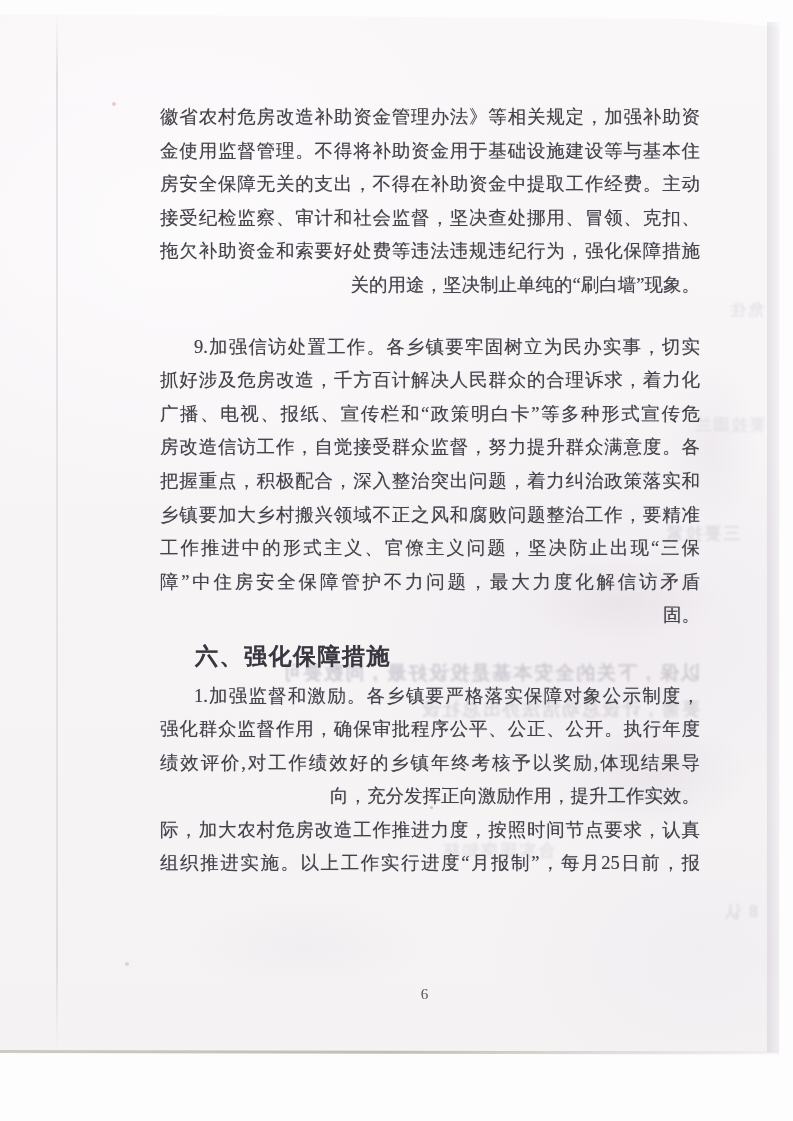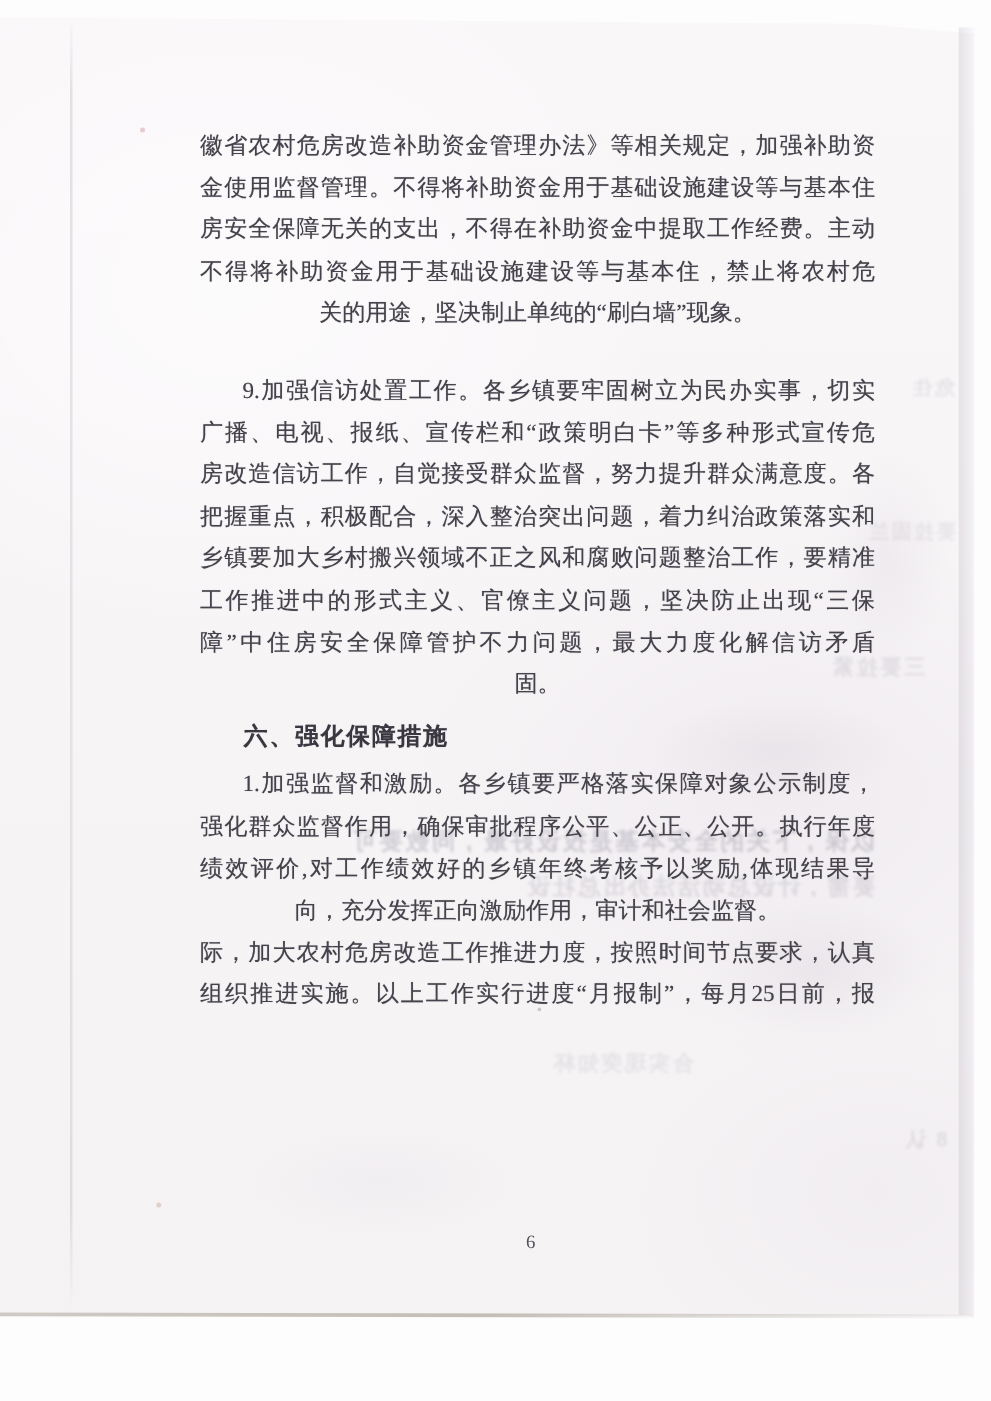--- a/index.html
+++ b/index.html
@@ -44,27 +44,27 @@
   }
 
   
   .text-block{
     position:absolute;left:160px;top:101px;width:540px;
     font-size:18.5px;line-height:33.6px;color:#45424b;
     text-shadow:0 0 0.7px rgba(69,66,75,0.50);
   }
   .line{min-height:33.6px;}
   .fill{text-align:justify;text-align-last:justify;font-family:Liberation Serif, serif;}
-  .end{text-align:center;}
+  .end{text-align:right;}
   .indent{padding-left:34px;}
   .gap-lg{margin-top:28px;}
   .gap-sm{margin-top:4px;}
   .heading{
     font-family:"Liberation Sans","DejaVu Sans",sans-serif;
-    font-weight:bold;font-size:19px;letter-spacing:1.5px;
+    font-weight:bold;font-size:23px;letter-spacing:1.5px;
     color:#3a3740;padding-left:35px;margin:7px 0 6px 0;
     text-shadow:0 0 0.6px rgba(58,55,64,0.55);
   }
   .page-number{
     position:absolute;left:390px;top:986px;width:70px;text-align:center;
     font-size:15px;color:#55525c;letter-spacing:1px;
   }
 </style>
 </head>
 <body>
@@ -92,34 +92,36 @@
       <div class="bleed" style="left: 640px; top: 522px; width: 100px; font-size: 17px; opacity: 0.15;">三要拉紧</div>
       <div class="bleed" style="left: 315px; top: 839px; width: 240px; font-size: 17px; opacity: 0.12;">合实现突知杯</div>
       <div class="bleed" style="left: 700px; top: 902px; width: 58px; font-size: 16px; opacity: 0.14;">8 认</div>
       <div class="bleed" style="left: 690px; top: 415px; width: 75px; font-size: 16px; opacity: 0.11;">要拉固兰</div>
     </div>
 
   <div class="text-block">
       <div class="line fill">徽省农村危房改造补助资金管理办法》等相关规定，加强补助资</div>
       <div class="line fill">金使用监督管理。不得将补助资金用于基础设施建设等与基本住</div>
       <div class="line fill">房安全保障无关的支出，不得在补助资金中提取工作经费。主动</div>
-      <div class="line fill">不得将补助资金用于基础设施建设等与基本住，禁止将农村危</div>
+      <div class="line fill">接受纪检监察、审计和社会监督，坚决查处挪用、冒领、克扣、</div>
+      <div class="line fill">拖欠补助资金和索要好处费等违法违规违纪行为，强化保障措施</div>
       <div class="line end">关的用途，坚决制止单纯的“刷白墙”现象。</div>
       <div class="line fill indent gap-lg">9.加强信访处置工作。各乡镇要牢固树立为民办实事，切实</div>
+      <div class="line fill">抓好涉及危房改造，千方百计解决人民群众的合理诉求，着力化</div>
       <div class="line fill">广播、电视、报纸、宣传栏和“政策明白卡”等多种形式宣传危</div>
       <div class="line fill">房改造信访工作，自觉接受群众监督，努力提升群众满意度。各</div>
       <div class="line fill">把握重点，积极配合，深入整治突出问题，着力纠治政策落实和</div>
       <div class="line fill">乡镇要加大乡村搬兴领域不正之风和腐败问题整治工作，要精准</div>
       <div class="line fill">工作推进中的形式主义、官僚主义问题，坚决防止出现“三保</div>
       <div class="line fill">障”中住房安全保障管护不力问题，最大力度化解信访矛盾</div>
       <div class="line end">固。</div>
       <div class="line heading">六、强化保障措施</div>
       <div class="line fill indent">1.加强监督和激励。各乡镇要严格落实保障对象公示制度，</div>
       <div class="line fill">强化群众监督作用，确保审批程序公平、公正、公开。执行年度</div>
       <div class="line fill">绩效评价,对工作绩效好的乡镇年终考核予以奖励,体现结果导</div>
-      <div class="line end">向，充分发挥正向激励作用，审计和社会监督。</div>
+      <div class="line end">向，充分发挥正向激励作用，提升工作实效。</div>
       <div class="line fill">际，加大农村危房改造工作推进力度，按照时间节点要求，认真</div>
       <div class="line fill">组织推进实施。以上工作实行进度“月报制”，每月25日前，报</div>
     </div>
 
   <div class="page-number">6</div>
 
 </div>
 
 </body></html>

